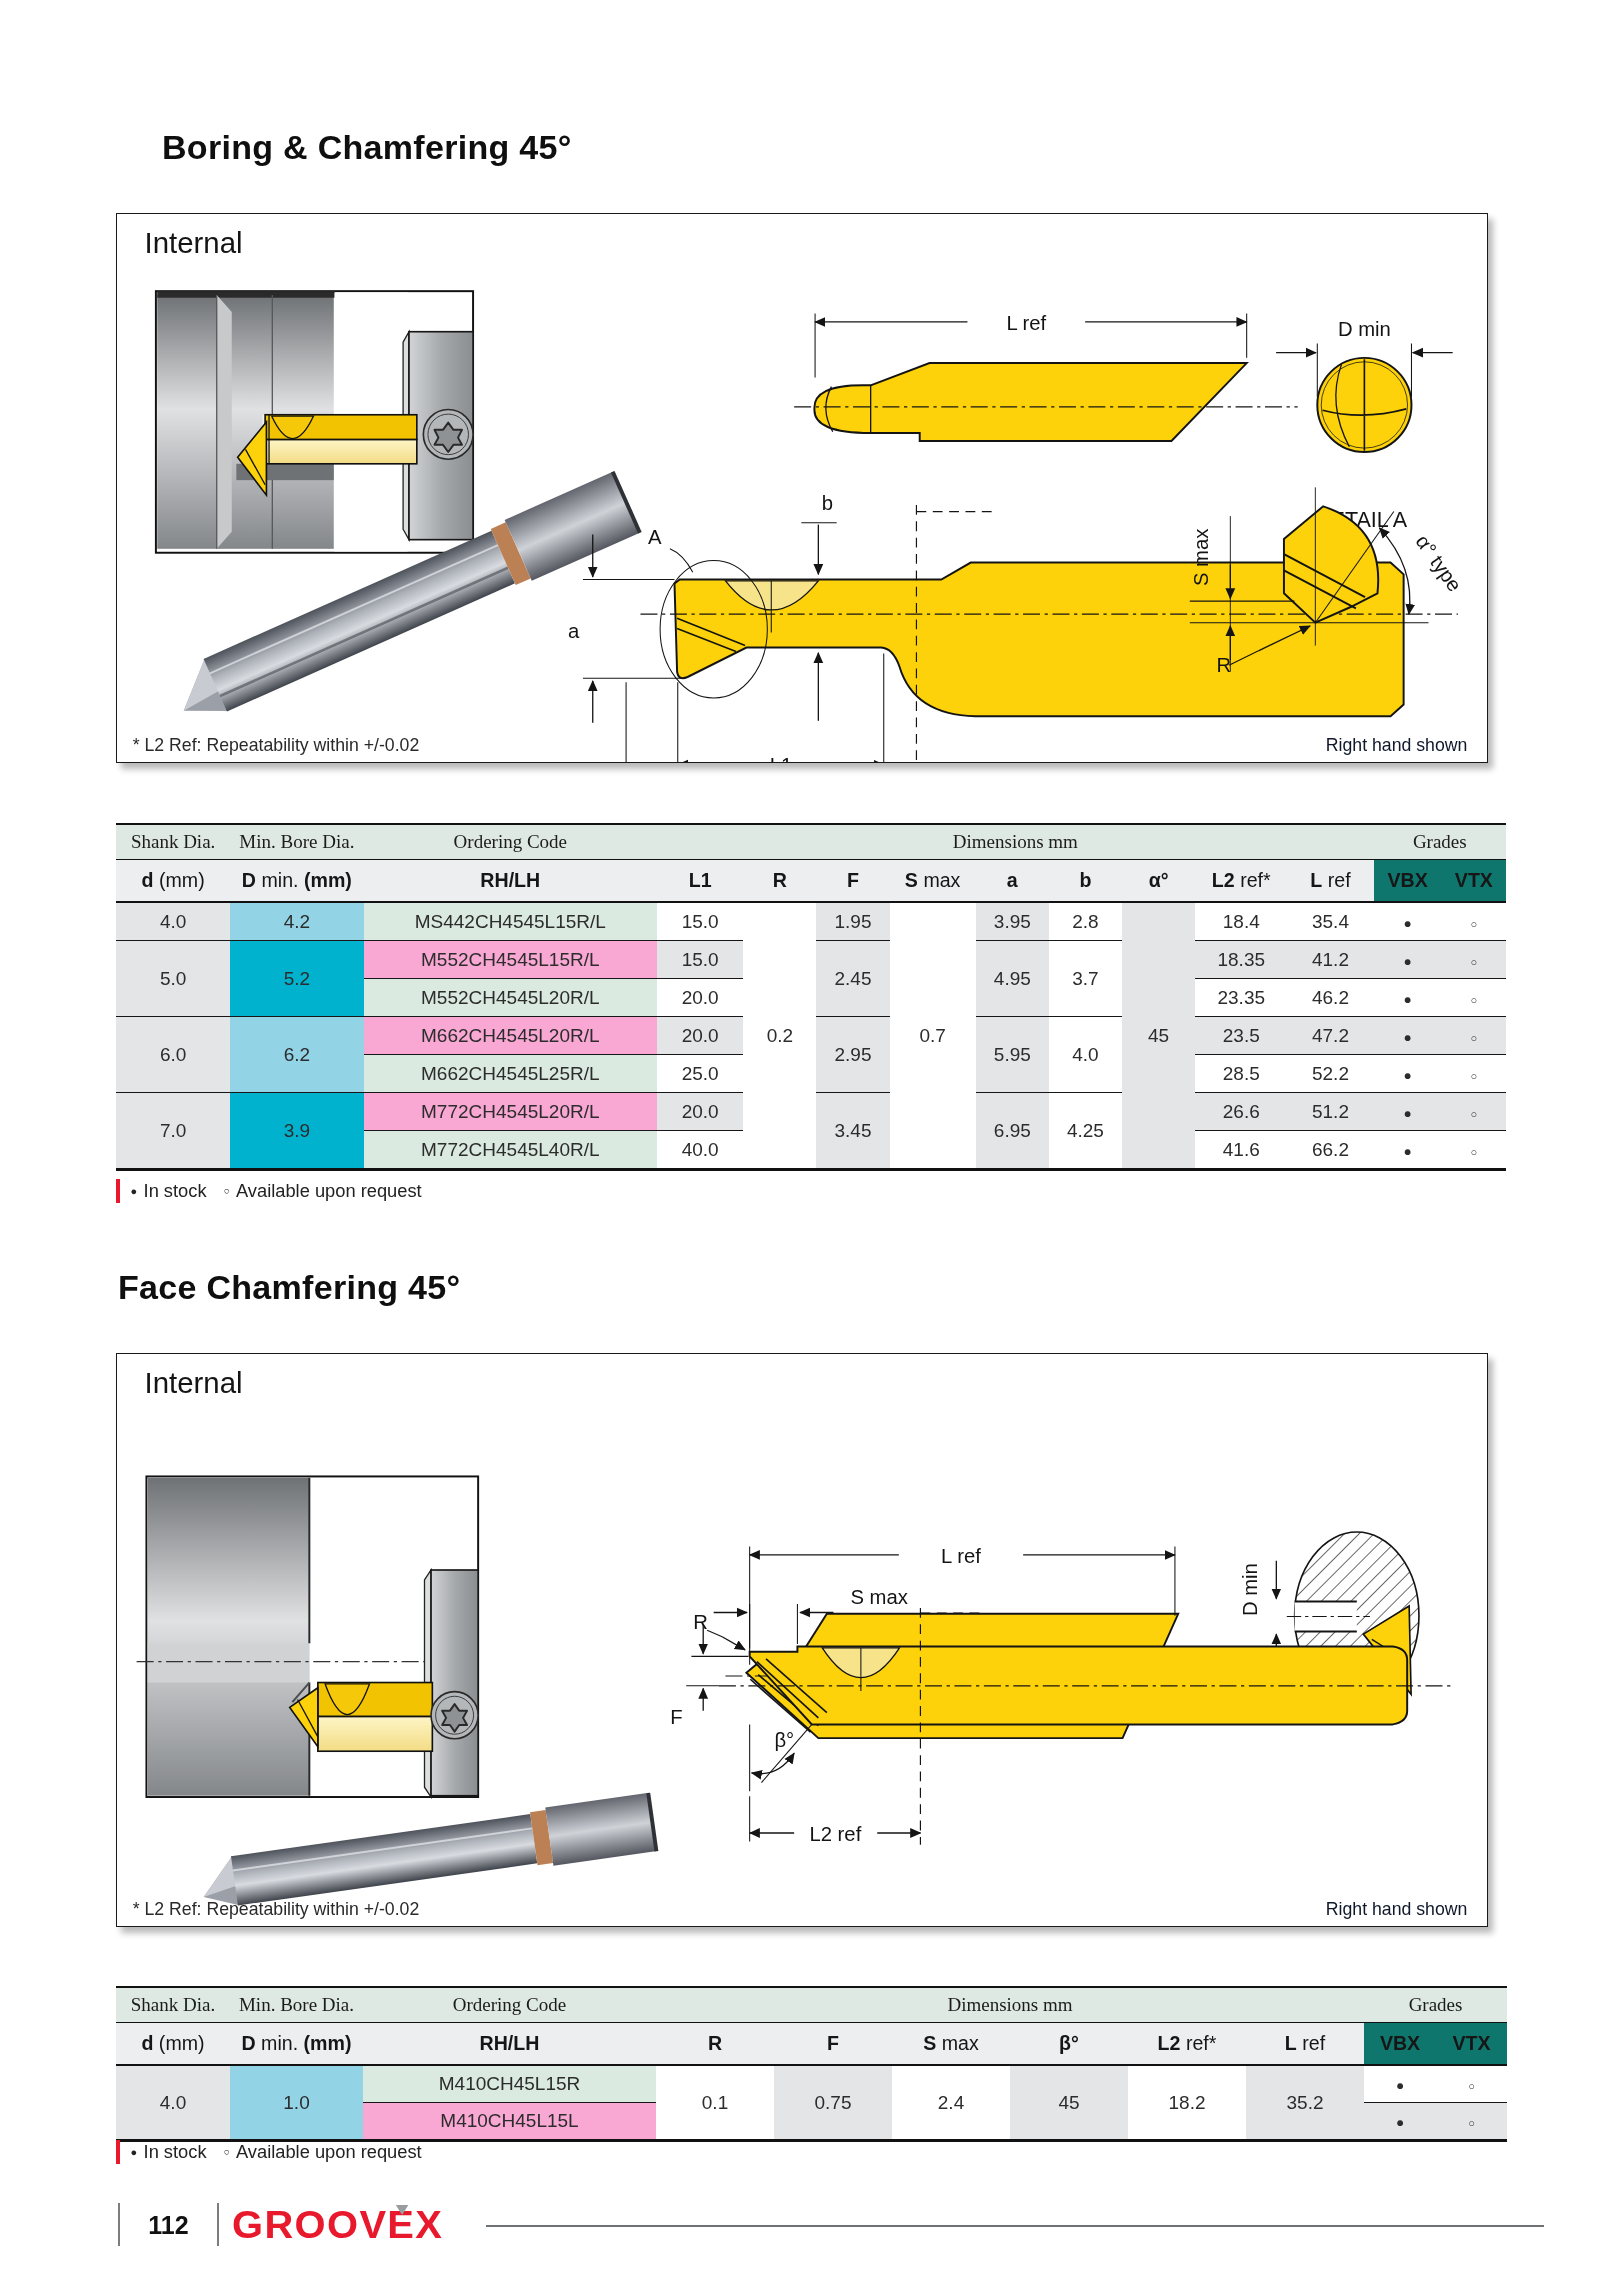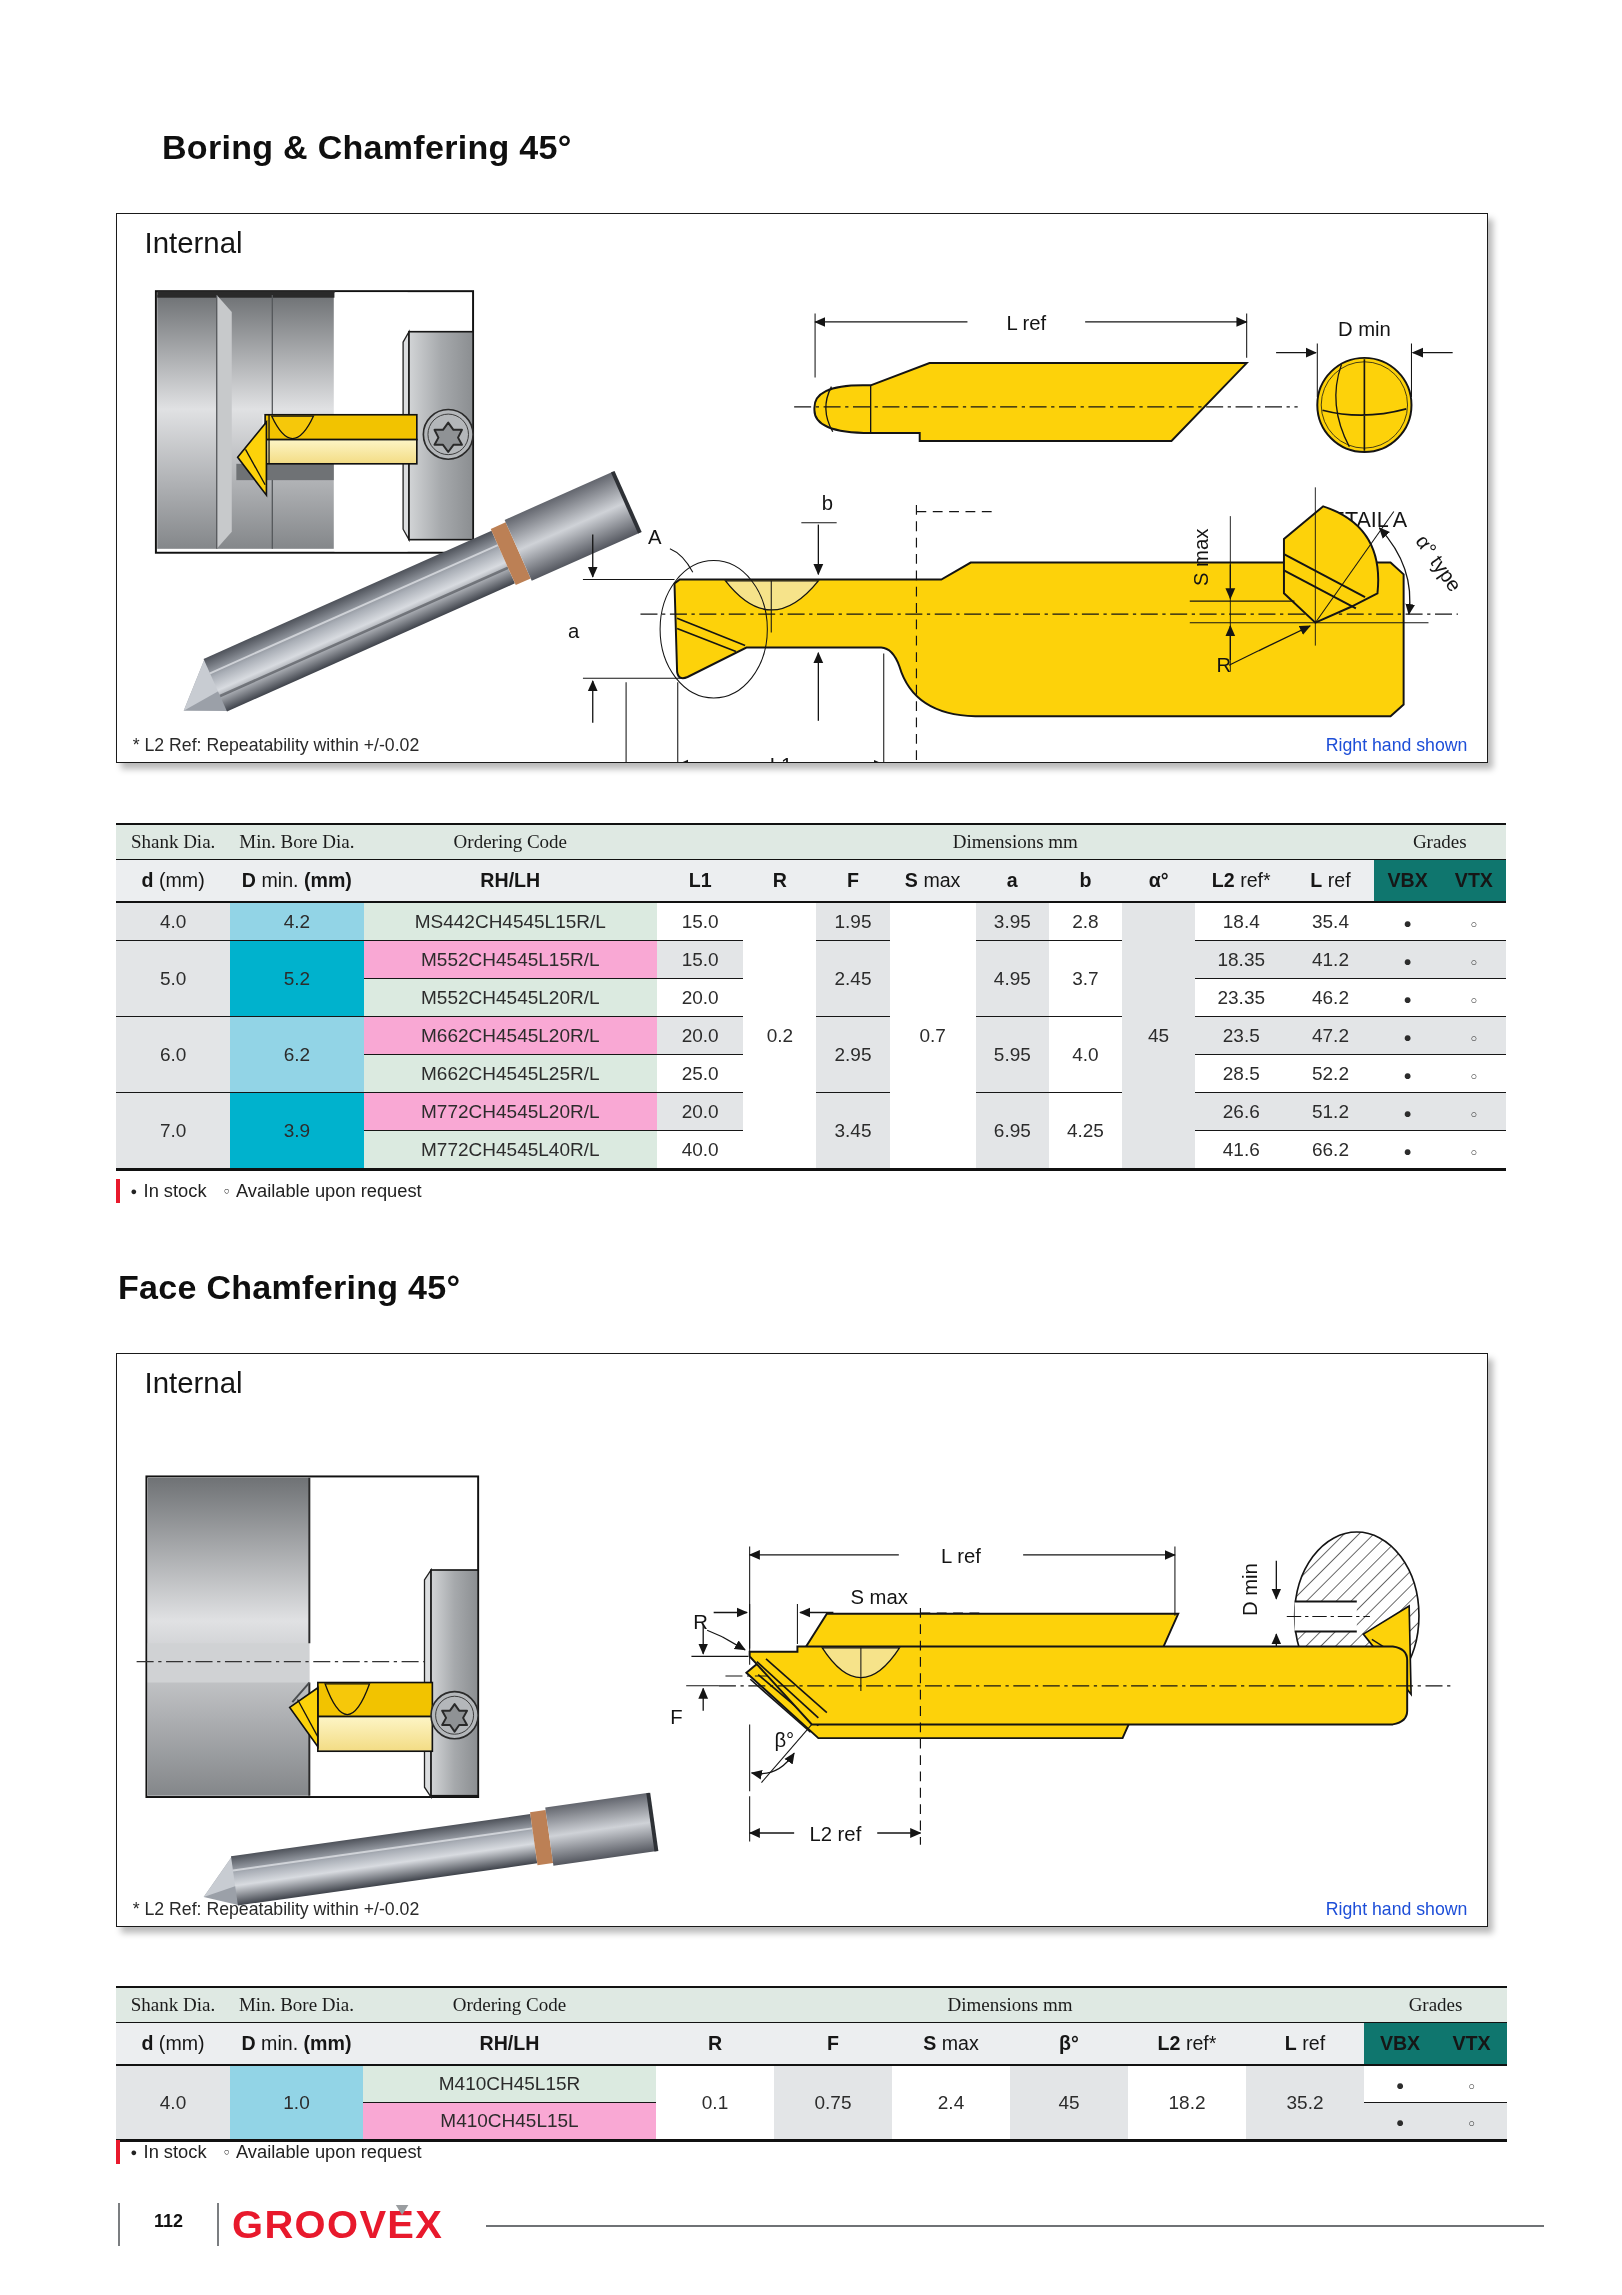--- a/index.html
+++ b/index.html
@@ -7,21 +7,21 @@
         font-family:"Liberation Sans",sans-serif;color:#222;overflow:hidden;}
   .title{position:absolute;left:118px;font-size:34px;font-weight:bold;color:#0f0f0f;letter-spacing:0.3px;}
   #title1{top:128px;margin-left:44px;} #title2{top:1268px;}
 
   .figbox{position:absolute;left:116px;width:1370px;border:1.6px solid #1a1a1a;background:#fff;
           box-shadow:5.2px 5.9px 6.5px rgba(0,0,0,0.28);}
   #figbox1{top:213px;height:548px;}
   #figbox2{top:1353px;height:572px;}
   .fig-label{position:absolute;left:27.5px;top:11.8px;font-size:29.4px;font-weight:400;color:#141414;}
   .fig-note-left{position:absolute;left:15.7px;bottom:6.5px;font-size:17.7px;color:#2a2a2a;margin-top:44px;}
-  .fig-note-right{position:absolute;right:19.6px;bottom:6.5px;font-size:17.7px;color:#1d4ed8;}
+  .fig-note-right{position:absolute;right:19.6px;bottom:6.5px;font-size:17.7px;color:#0f172a;}
   .figsvg{position:absolute;left:0;top:0;}
 
   table.cat{position:absolute;left:116px;width:1390px;border-collapse:collapse;table-layout:fixed;
             border-top:2.6px solid #111;border-bottom:3.9px solid #111;font-size:19px;color:#2c2c2c;}
   #table1{top:823px;} #table2{top:1986px;}
   table.cat th,table.cat td{text-align:center;vertical-align:middle;padding:0;font-weight:400;}
   tr.h1 th{background:#dfe9e3;height:34px;font-size:19px;color:#1c1c1c;border-bottom:1.6px solid #111;font-family:Liberation Serif, serif;}
   tr.h2 th{background:#eceef0;height:41px;font-size:19.6px;color:#161616;border-bottom:2.6px solid #111;}
   tr.h2 th.gr{background:#0f766e;}
   tr.h2 b{font-weight:700;}
@@ -39,21 +39,21 @@
   .legend{position:absolute;left:116px;height:27.5px;display:flex;align-items:center;font-size:18.3px;color:#222;}
   #legend1{top:1177px;} #legend2{top:2138px;}
   .legend-bar{display:inline-block;width:3.9px;height:23.6px;background:#e8192c;margin-right:10.5px;}
   .legend .b1{font-size:11px;margin-right:6.5px;}
   .legend .b2{font-size:9.8px;margin:0 6.5px 0 17px;}
 
   .footer{position:absolute;left:0;top:2200px;width:1623px;height:52px;}
   .fvbar{position:absolute;width:1.6px;background:#7b7e81;height:43px;top:2.6px;}
   #fvbar1{left:118px;} #fvbar2{left:217px;}
   .page-num{position:absolute;left:136px;top:10.5px;width:65px;text-align:center;
-            font-size:18px;font-weight:bold;color:#111;}
+            font-size:25px;font-weight:bold;color:#111;}
   .logo{position:absolute;left:232px;top:3.9px;font-size:38px;font-weight:800;color:#e8192c;
         letter-spacing:1.3px;transform:scaleX(1.05);transform-origin:left;}
   .logo-tri{position:absolute;left:156px;top:1.3px;width:0;height:0;border-left:6.5px solid transparent;
             border-right:6.5px solid transparent;border-top:10.5px solid #9a9da0;}
   .footer-line{position:absolute;left:486px;right:79px;top:25px;height:1.6px;background:#6f7275;}
 
   svg text{font-family:"Liberation Sans",sans-serif;font-size:31px;fill:#141414;}
   svg .big{font-size:33px;}
 </style>
 </head>

